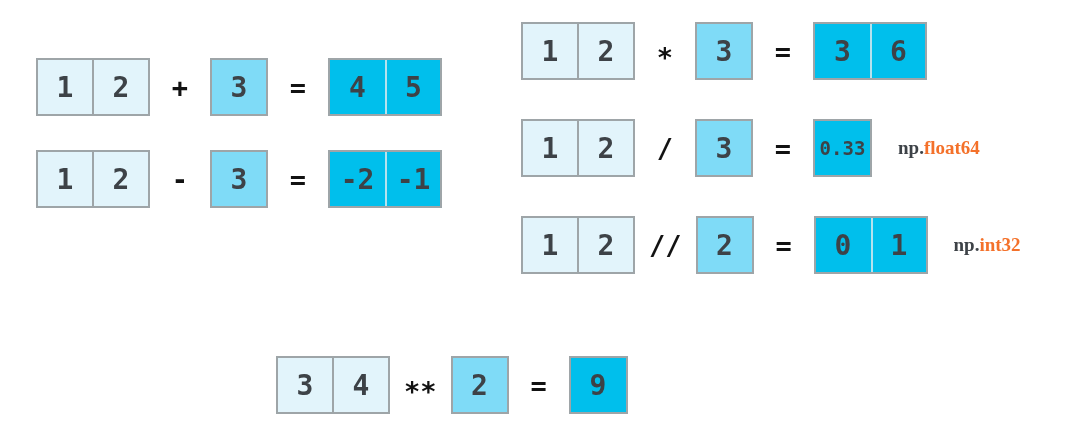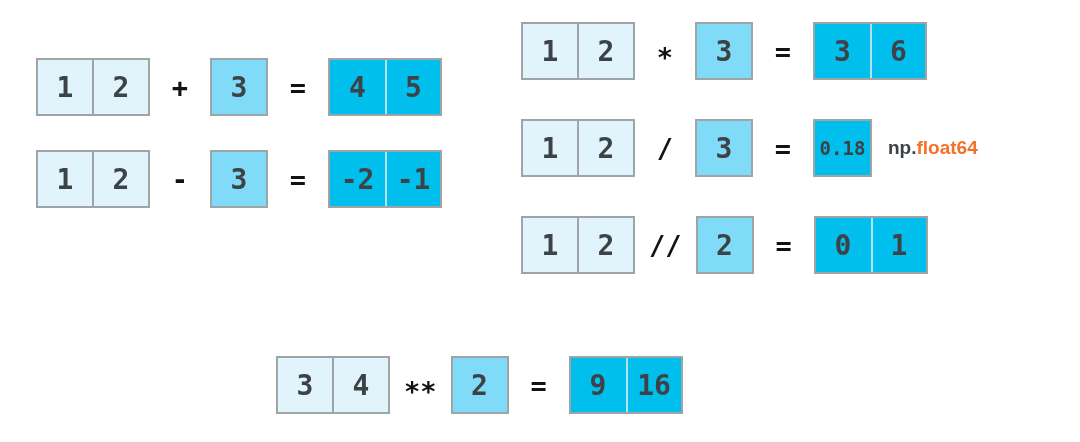--- a/index.html
+++ b/index.html
@@ -61,24 +61,24 @@
     font-family:"DejaVu Sans Mono", monospace;
     font-weight:bold;
     font-size:27px;
     line-height:1;
     color:var(--operator_color);
     min-width:32px;
     text-align:center;
   }
   .op-star{transform:translateY(6px);}
   .dtype{
-    font-family:Liberation Sans, sans-serif;
+    font-family:Liberation Serif, serif;
     font-weight:bold;
     font-size:19px;
-    margin-left:2px;
+    margin-left:12px;
     white-space:nowrap;
   }
   .np{color:var(--digit_color);}
   .tname{color:var(--dtype_orange);}
 </style>
 </head>
 <body>
 
 <div class="canvas">
 
@@ -132,52 +132,52 @@
 
     <div class="row">
       <div class="arr">
         <div class="cell acell">1</div>
         <div class="cell acell">2</div>
       </div>
       <div class="op">/</div>
       <div class="cell scell">3</div>
       <div class="op">=</div>
       <div class="res">
-        <div class="cell rcell sm">0.18</div>
+        <div class="cell rcell sm">0.33</div>
       </div>
       <div class="dtype"><span class="np">np.</span><span class="tname">float64</span></div>
     </div>
 
     <div class="row">
       <div class="arr">
         <div class="cell acell">1</div>
         <div class="cell acell">2</div>
       </div>
       <div class="op">//</div>
       <div class="cell scell">2</div>
       <div class="op">=</div>
       <div class="res">
         <div class="cell rcell">0</div>
         <div class="cell rcell">1</div>
       </div>
+      <div class="dtype"><span class="np">np.</span><span class="tname">int32</span></div>
     </div>
 
   </div>
 
   <div class="group g-bottom">
 
     <div class="row">
       <div class="arr">
         <div class="cell acell">3</div>
         <div class="cell acell">4</div>
       </div>
       <div class="op op-star">**</div>
       <div class="cell scell">2</div>
       <div class="op">=</div>
       <div class="res">
         <div class="cell rcell">9</div>
-        <div class="cell rcell">16</div>
       </div>
     </div>
 
   </div>
 
 </div>
 
 </body></html>

